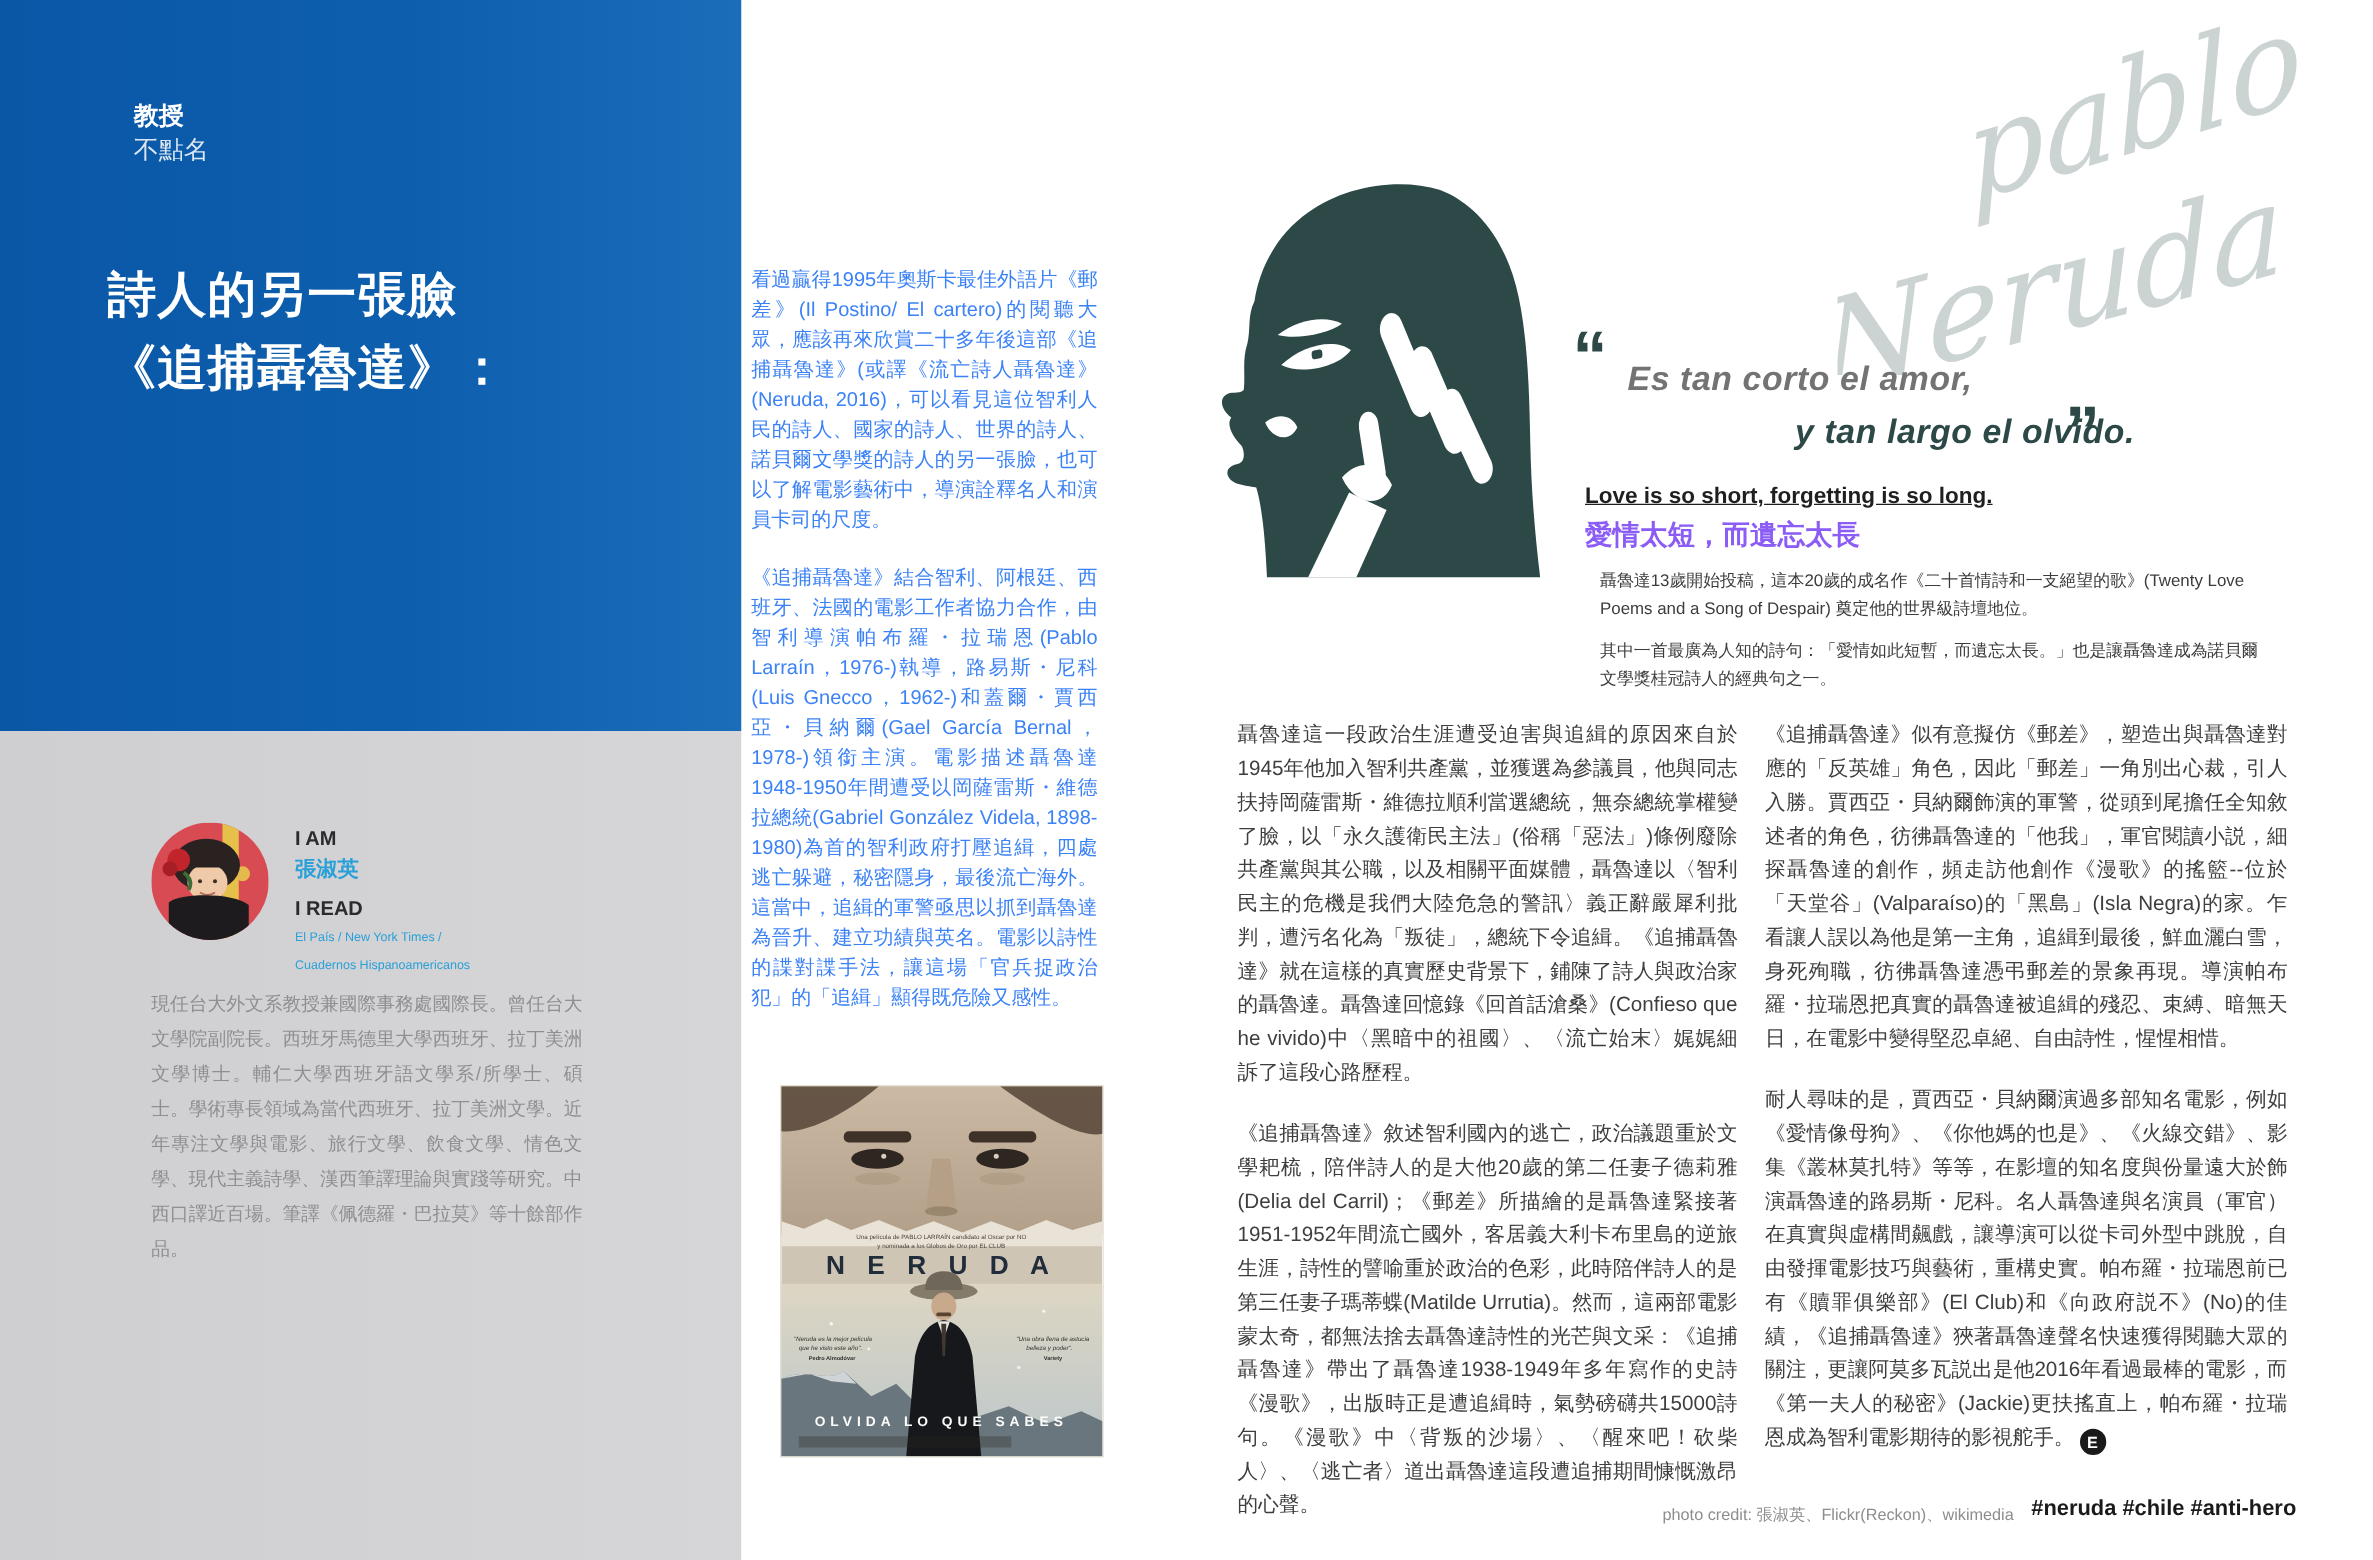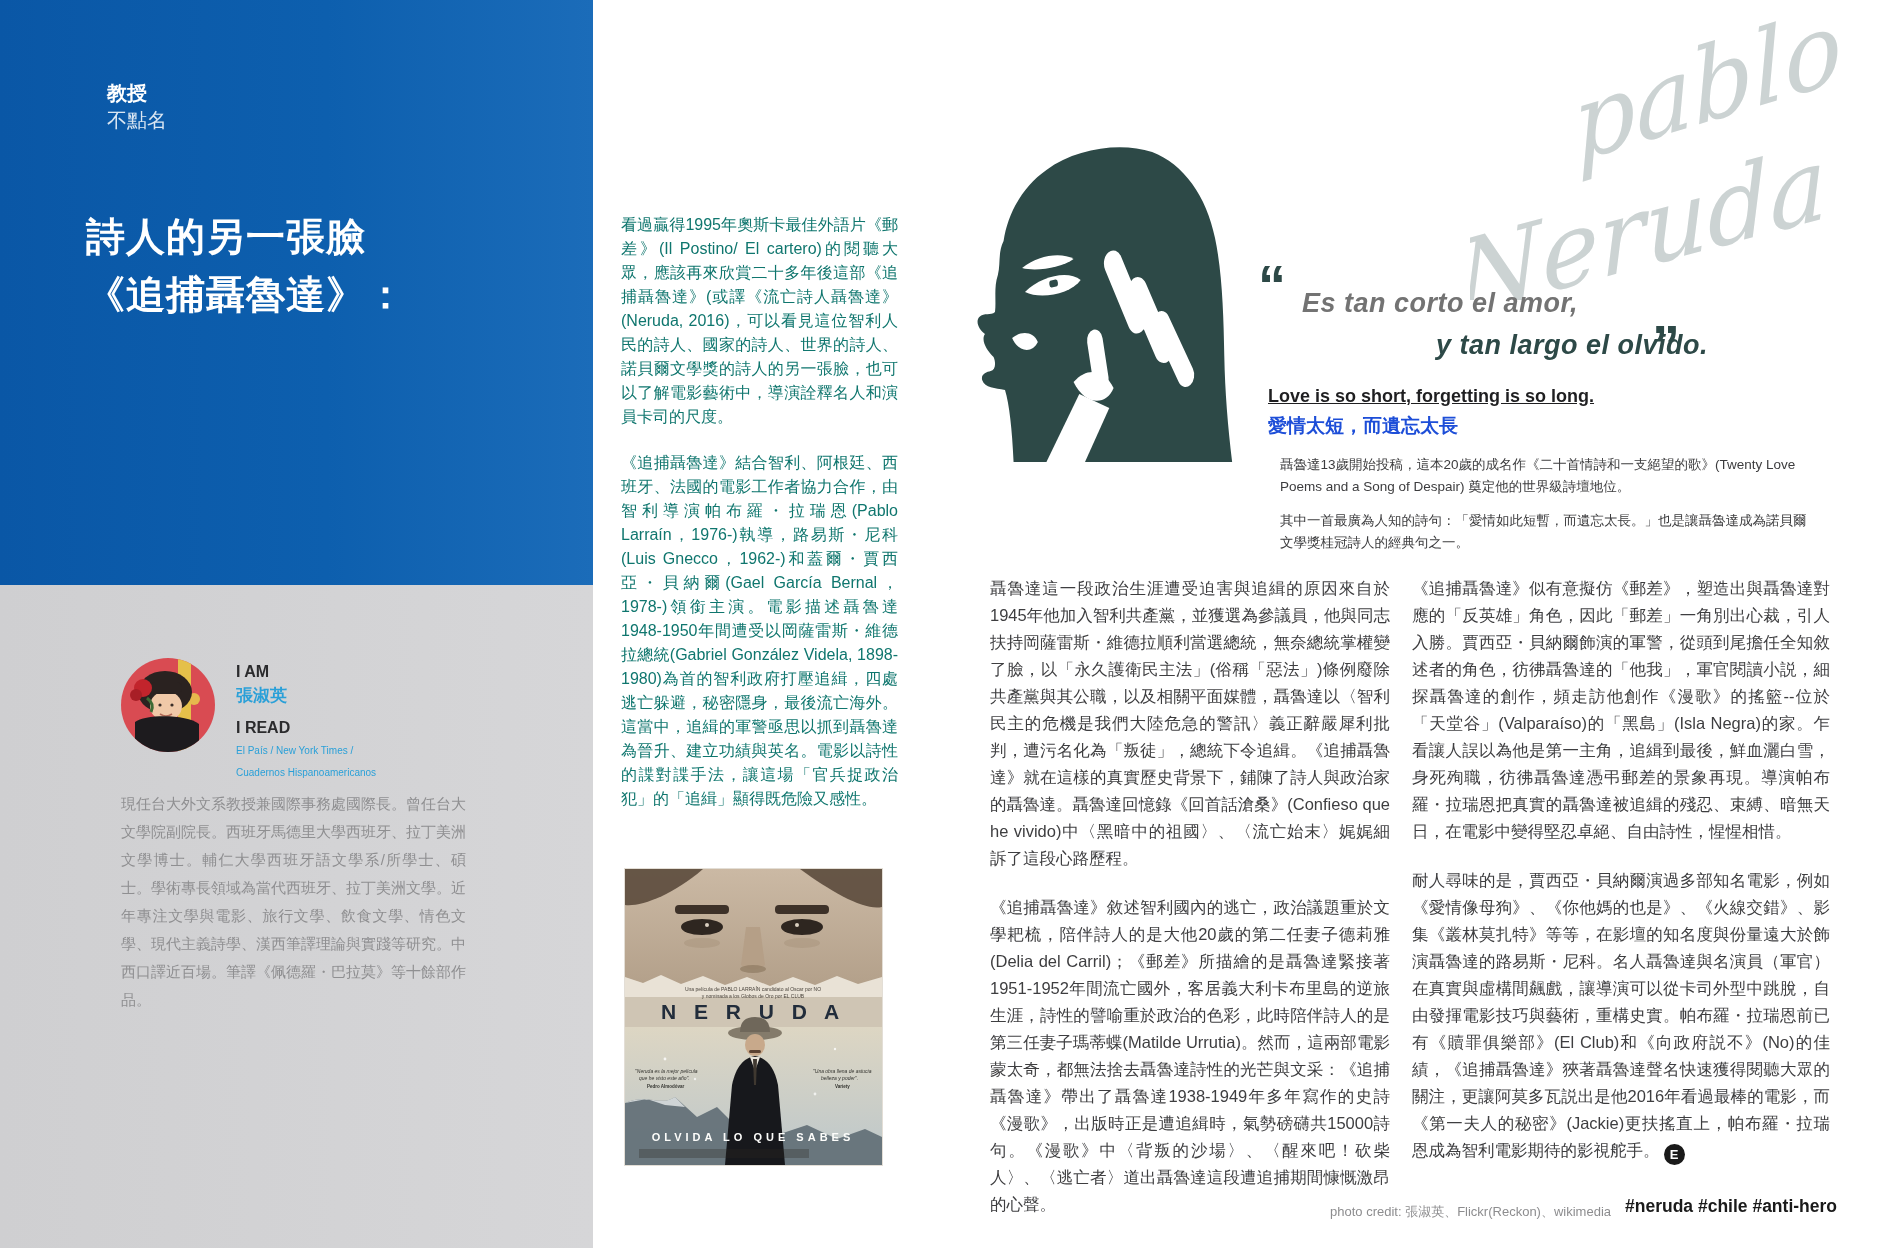--- a/index.html
+++ b/index.html
@@ -21,42 +21,42 @@
   .avatar { position:absolute; left:121px; top:658px; width:94px; height:94px; border-radius:50%; overflow:hidden; }
   .author-meta { position:absolute; left:236px; top:660px; }
   .author-meta .lbl { font-size:16px; font-weight:bold; color:#2b2b2d; line-height:24px; }
   .author-meta .name { font-size:17px; font-weight:bold; color:#2aa0d8; line-height:24px; margin-bottom:8px; }
   .author-meta .reads { font-size:10px; color:#2aa0d8; line-height:22px; }
   .author-bio { position:absolute; left:121px; top:790px; width:345px; font-size:15px;
                 line-height:28px; color:#8f8f91; text-align:justify; }
 
   
   .intro-col { position:absolute; left:601px; top:213px; width:277px; font-size:16px;
-               line-height:24px; color:#0f766e; text-align:justify;margin-left:20px; }
+               line-height:24px; color:#3b82f6; text-align:justify; }
   .intro-col p { margin:0 0 22px; }
 
   
   .poster { position:absolute; left:625px; top:869px; width:257px; height:296px;
             box-shadow:0 0 0 1px #e3ded6; }
 
   
   .stencil { position:absolute; left:945px; top:142px; width:300px; height:320px; }
 
   
   .signature { position:absolute; left:1470px; top:0; width:428px; height:300px; pointer-events:none; }
 
   
   .q-open  { position:absolute; left:1258px; top:252px; font-size:56px; font-weight:bold; color:#2d4947; }
   .q-close { position:absolute; left:1652px; top:312px; font-size:56px; font-weight:bold; color:#2d4947; }
   .q-line1 { position:absolute; left:1302px; top:288px; font-size:27px; font-weight:bold;
              font-style:italic; color:#737373; letter-spacing:.5px; }
   .q-line2 { position:absolute; left:1436px; top:330px; font-size:27px; font-weight:bold;
              font-style:italic; color:#2d4947; letter-spacing:.5px; }
   .q-en { position:absolute; left:1268px; top:386px; font-size:18px; font-weight:bold; color:#1f1f21;text-decoration:underline; }
-  .q-zh { position:absolute; left:1268px; top:413px; font-size:19px; font-weight:bold; color:#1d4ed8; }
+  .q-zh { position:absolute; left:1268px; top:413px; font-size:22px; font-weight:bold; color:#8b5cf6; }
   .q-caption { position:absolute; left:1268px; top:442px; width:560px; font-size:13.5px;
                line-height:22px; color:#3c3c3e; }
   .q-caption p { margin:12px; }
 
   
   .bodycol { position:absolute; top:575px; font-size:16.5px; line-height:27px;
              color:#3e3e40; text-align:justify; }
   .bodycol p { margin:0 0 22px; }
   .col-1 { left:990px;  width:400px; }
   .col-2 { left:1412px; width:418px; }

